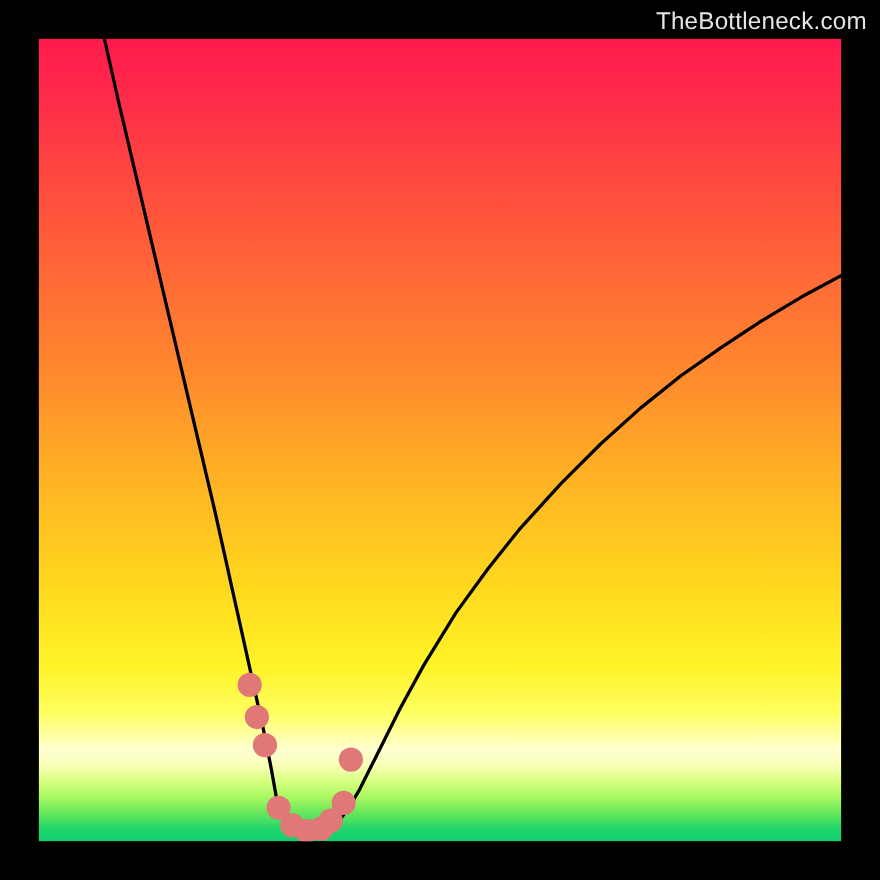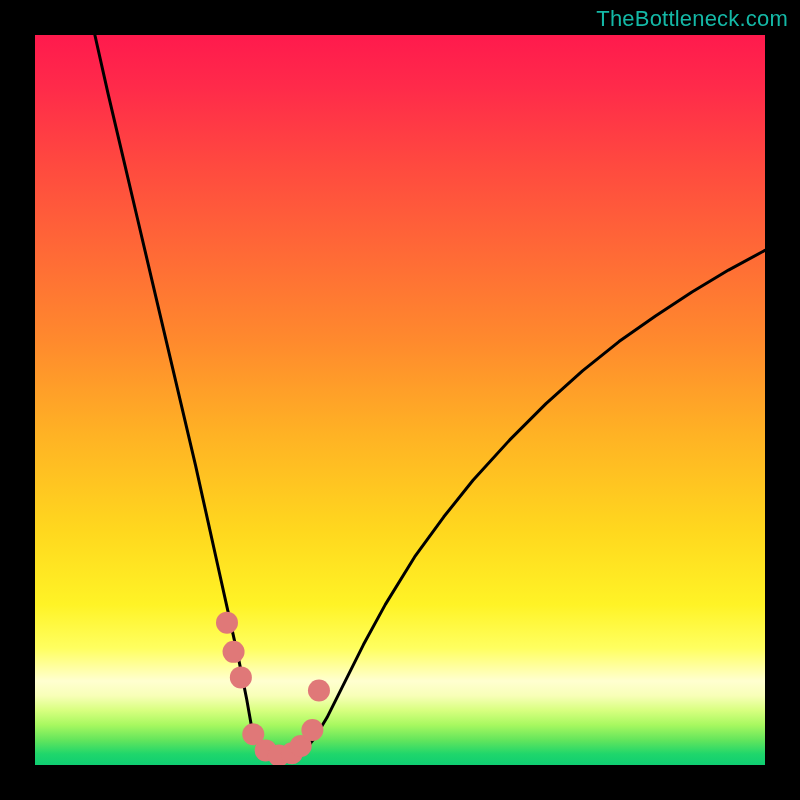--- a/index.html
+++ b/index.html
@@ -24,21 +24,21 @@
     left: 35px;
     top: 35px;
     width: 730px;
     height: 730px;
     overflow: hidden;
   }
   .watermark {
     position: absolute;
     top: 6px;
     right: 12px;
-    color: #14b8a6;
+    color: #e5e5e5;
     font-size: 22px;
     font-weight: 500;
     letter-spacing: 0.2px;
     user-select: none;
   }
 </style>
 </head>
 <body>
 
 <div class="frame">

